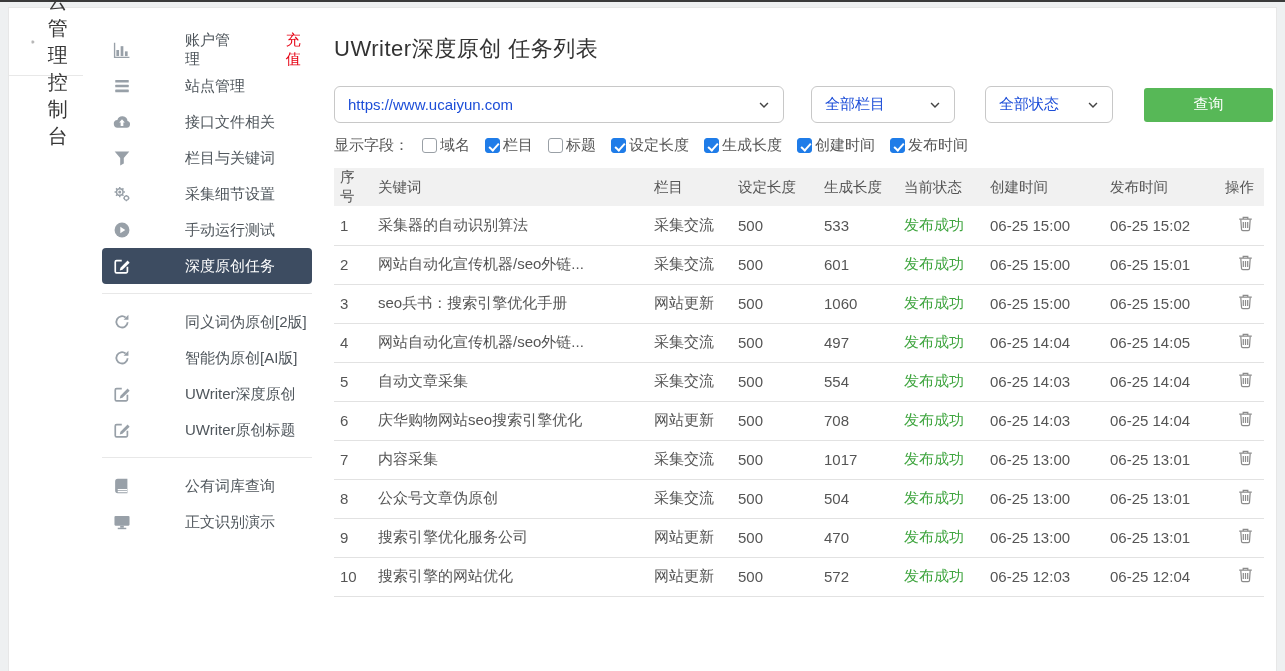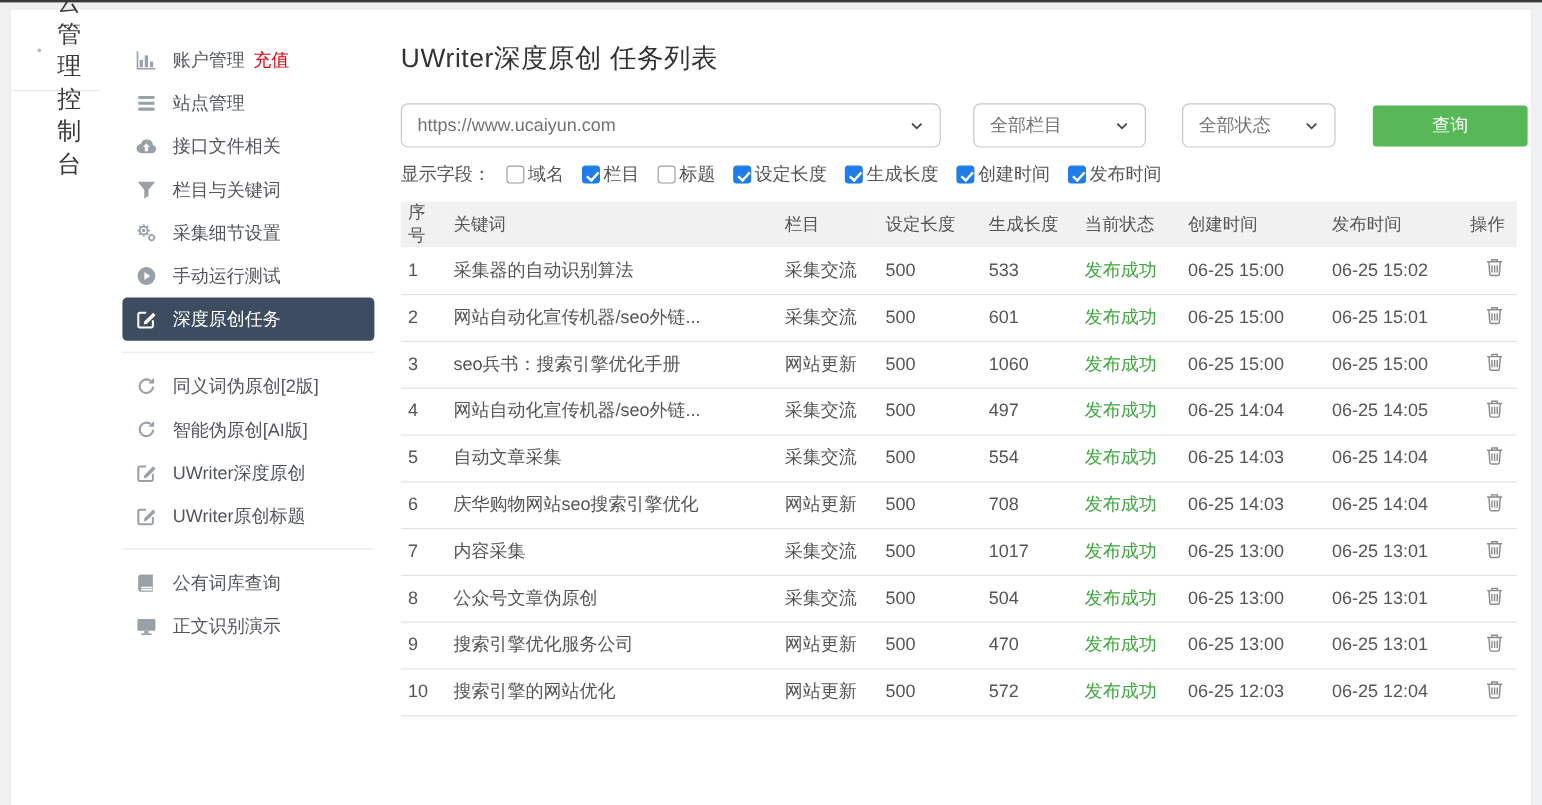--- a/index.html
+++ b/index.html
@@ -24,35 +24,35 @@
   .app-header .hdr-icon { width:18px; height:18px; color:#5a5a5a; display:inline-flex; }
   .app-title { font-size:20px; color:#373737; letter-spacing:1px; }
   
   .body-wrap { flex:1; display:flex; overflow:hidden; }
   .sidebar { width:242px; flex:0 0 242px; padding-top:24px; }
   .main { flex:1; padding:24px 0 0 9px; }
   
   .side-item {
     height:36px; display:flex; align-items:center;
     margin:0 13px 0 19px; padding:0 0 0 11px; border-radius:4px;
-    font-size:15px; color:#4f565c; cursor:pointer;
+    font-size:15px; color:#4f565c; cursor:pointer;gap:41px;
   }
   .side-item .s-icon { width:18px; height:18px; color:#98a0a8; margin-right:13px; display:inline-flex; flex:0 0 18px; }
   .side-item.is-active { background:var(--active-bg,#3d4c61); color:#fff; }
   .side-item.is-active .s-icon { color:#fff; }
   .side-badge { color:var(--red-badge,#e60012); margin-left:7px; }
   .side-divider { height:1px; background:#e8e8e8; margin:9px 13px 10px 19px; }
   svg { display:block; width:100%; height:100%; }
   
   .page-title { font-size:22px; font-weight:500; color:#333; margin:2px 0 22px; letter-spacing:0.5px; }
   .filter-row { display:flex; align-items:center; }
   .sel {
     height:37px; background:#fff; border:1px solid #c8c8c8; border-radius:6px;
     display:flex; align-items:center; justify-content:space-between;
-    padding:0 12px 0 13px; font-size:15px; color:#737373; cursor:pointer;
+    padding:0 12px 0 13px; font-size:15px; color:#1d4ed8; cursor:pointer;
   }
   .sel .chev { width:14px; height:14px; color:#444; display:inline-flex; flex:0 0 14px; }
   .sel-site { width:450px; }
   .sel-cat  { width:144px; margin-left:27px; }
   .sel-stat { width:128px; margin-left:30px; }
   .query-btn {
     width:129px; height:34px; margin-left:31px;
     background:var(--green-btn,#57b857); border:none; border-radius:3px;
     color:#fff; font-size:15px; font-family:inherit; cursor:pointer;
   }

